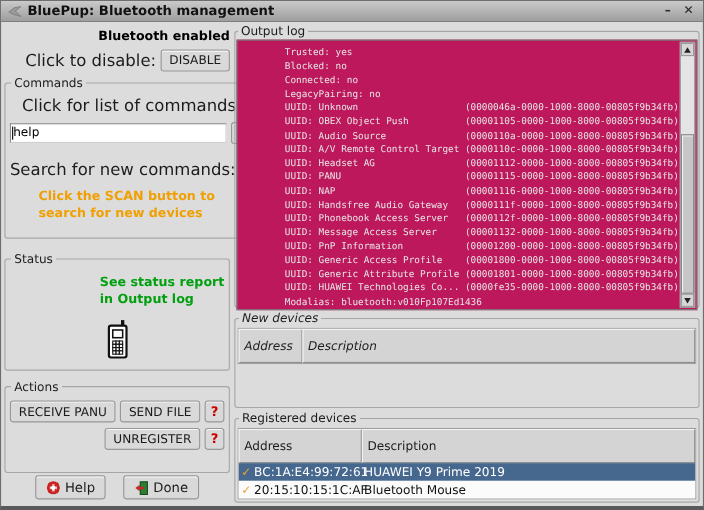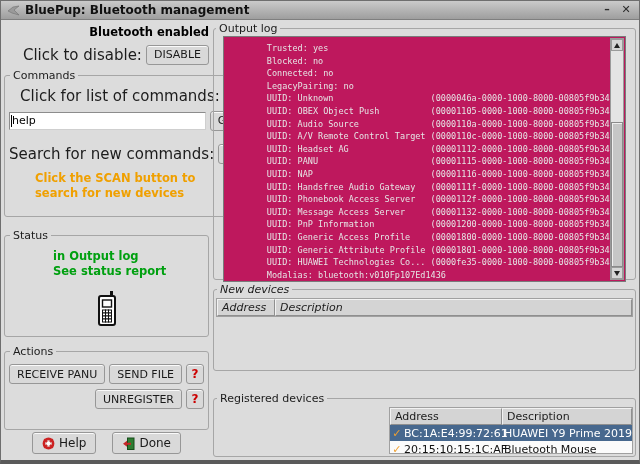--- a/index.html
+++ b/index.html
@@ -25,45 +25,45 @@
     display:inline-flex;align-items:center;justify-content:center;white-space:nowrap;cursor:default;}
   .qbtn{width:18px;padding:0;color:#CC0000;font-weight:bold;font-size:12px;}
   
   .bt-title{font-size:11.5px;font-weight:bold;text-align:right;margin-top:3px;}
   .disable-row{margin-top:5px;height:22px;}
   .fs-commands{margin-top:3px;height:150px;}
   .entry{flex:1;height:18px;background:#FFFFFF;border:1px solid #8C8C8C;border-bottom-color:#CFCFCF;
     border-right-color:#CFCFCF;display:flex;align-items:center;font-size:11px;padding-left:1px;box-sizing:border-box;}
   .caret{width:1px;height:12px;background:#000;flex:none;}
   .hint{font-size:11.5px;font-weight:bold;color:#F0A000;line-height:15px;margin:7px 0 0 26px;}
-  .fs-status{margin-top:12px;height:110px;display:flex;flex-direction:column;}
+  .fs-status{margin-top:12px;height:110px;display:flex;flex-direction:column;align-items:flex-end;}
   .status-msg{font-size:11.5px;font-weight:bold;color:#00A010;line-height:15px;margin:5px 0 0 44px;}
   .phone-wrap{margin:11px auto 0 auto;}
   .fs-actions{margin-top:8px;height:86px;}
   .footer{margin-top:auto;display:flex;justify-content:center;gap:16px;padding:2px 0 3px 0;}
   .footer .btn{height:22px;font-size:12px;gap:4px;padding:0 9px;}
   
-  .fs-output{height:258px;flex:none;display:flex;flex-direction:column;padding:1px;align-items:center;}
+  .fs-output{height:258px;flex:none;display:flex;flex-direction:column;padding:1px;}
   .terminal{flex:1;background:#be185d;position:relative;overflow:hidden;border:1px solid #7A7A7A;}
   .terminal pre{margin:0;font-family:"DejaVu Sans Mono","Liberation Mono",monospace;
     font-size:8.5px;line-height:12.6px;color:#E6E6E6;padding:5px 0 0 2px;white-space:pre;}
   .scrollbar{position:absolute;top:1px;right:1px;bottom:1px;width:14px;background:#E4E4E4;
     border:1px solid #9A9A9A;box-sizing:border-box;display:flex;flex-direction:column;}
   .sb-btn{height:12px;flex:none;background:#D6D6D6;border:1px solid #9A9A9A;box-sizing:border-box;
     display:flex;align-items:center;justify-content:center;}
   .tri-up{width:0;height:0;border-left:3px solid transparent;border-right:3px solid transparent;border-bottom:5px solid #222;}
   .tri-down{width:0;height:0;border-left:3px solid transparent;border-right:3px solid transparent;border-top:5px solid #222;}
   .sb-track{flex:1;position:relative;}
   .sb-thumb{position:absolute;left:0;right:0;top:33%;bottom:0;background:#C6C6C6;
     border:1px solid #8A8A8A;box-shadow:inset 1px 1px 0 #EFEFEF;box-sizing:border-box;}
   
   .fs-new{margin-top:3px;height:88px;display:flex;flex-direction:column;padding:2px;font-style:italic;}
-  .fs-reg{margin-top:21px;flex:1;display:flex;flex-direction:column;padding:2px;min-height:0;align-items:flex-end;}
+  .fs-reg{margin-top:3px;flex:1;display:flex;flex-direction:column;padding:2px;min-height:0;}
   .tbl{flex:1;display:flex;flex-direction:column;border:1px solid #A0A0A0;background:#FBFBFB;min-height:0;}
-  .thead{display:flex;flex:none;height:17px;}
+  .thead{display:flex;flex:none;height:31px;}
   .th{background:#D4D4D4;border:1px solid;border-color:#F2F2F2 #8F8F8F #8F8F8F #F2F2F2;
     font-size:11px;color:#1c1c1c;padding:1px 4px;box-sizing:border-box;display:flex;align-items:center;}
   .col-addr-new{width:58px;flex:none;}
   .col-addr-reg{width:112px;flex:none;}
   .col-desc{flex:1;}
   .tbody{flex:1;background:#FBFBFB;min-height:0;}
   .trow{display:flex;align-items:center;height:16px;font-size:11px;color:#111;}
   .trow.selected{background:#47688E;color:#FFFFFF;}
   .check{color:#F0A030;font-weight:bold;font-size:11px;width:14px;text-align:center;flex:none;}
   .cell-addr-reg{width:98px;flex:none;white-space:nowrap;}
@@ -114,22 +114,22 @@
         </div>
         <div class="hint">
           <div>Click the SCAN button to</div>
           <div>search for new devices</div>
         </div>
       </fieldset>
 
       <fieldset class="fs-status">
         <legend>Status</legend>
         <div class="status-msg">
+          <div>See status report</div>
           <div>in Output log</div>
-          <div>See status report</div>
         </div>
         <div class="phone-wrap">
           <svg width="26" height="38" viewBox="0 0 26 38">
             <rect x="16" y="1" width="3" height="6" fill="#111"></rect>
             <rect x="5" y="6" width="16" height="29" rx="2" fill="#fff" stroke="#111" stroke-width="2"></rect>
             <rect x="8.5" y="10" width="9" height="7" fill="#fff" stroke="#111" stroke-width="1.4"></rect>
             <g stroke="#111" stroke-width="1" fill="#fff">
               <rect x="8.5" y="20" width="3" height="3"></rect>
                 <rect x="11.5" y="20" width="3" height="3"></rect>
                 <rect x="14.5" y="20" width="3" height="3"></rect>

